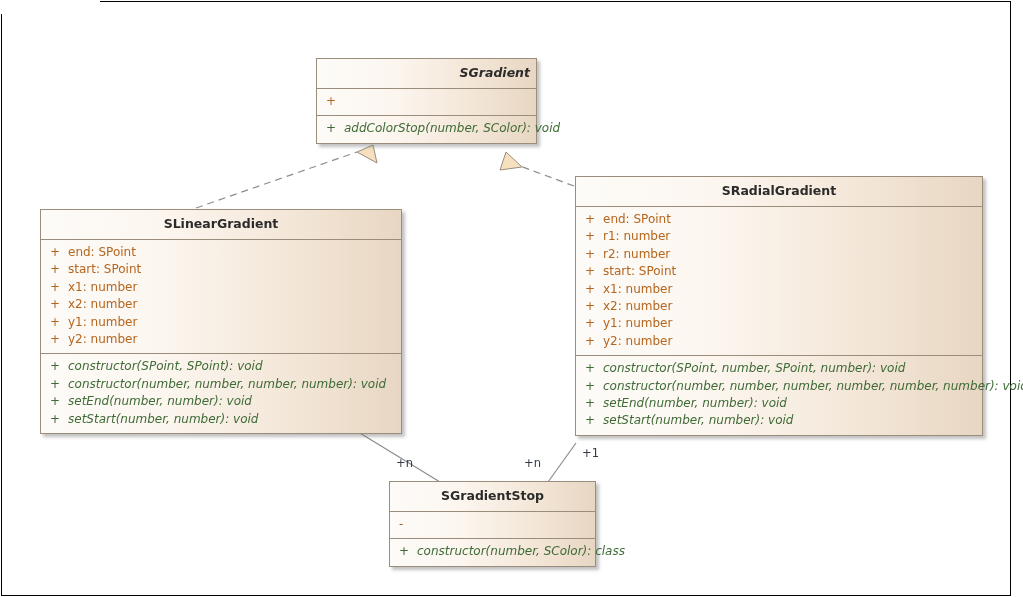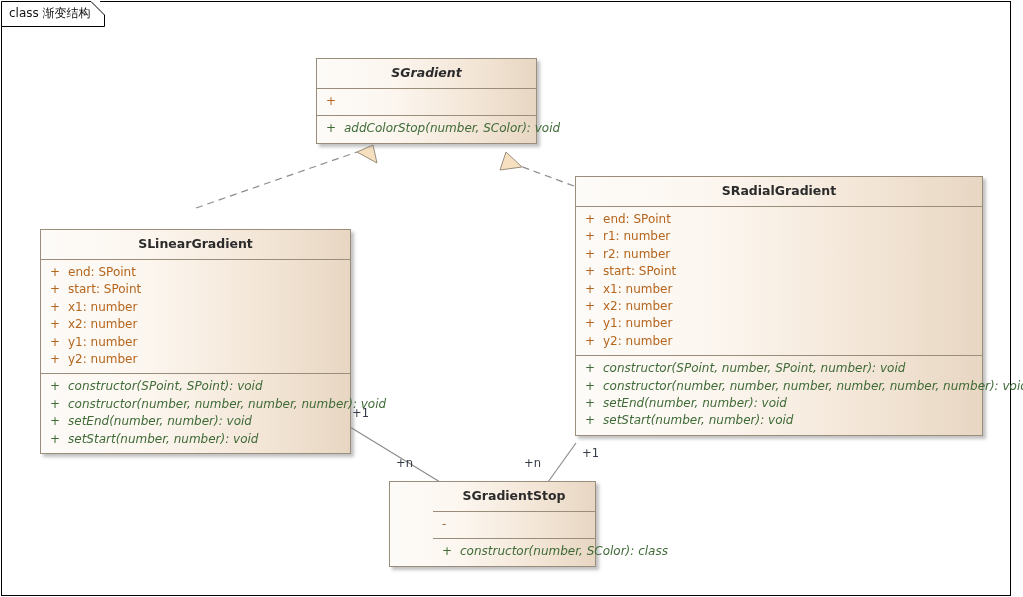--- a/index.html
+++ b/index.html
@@ -56,21 +56,21 @@
   .uml-class .cls-title {
     text-align: center;
     font-weight: bold;
     font-size: 12.5px;
     color: #2b2b2b;
     border-bottom: 1px solid #9a8d7c;
     padding: 7px 6px 8px 6px;
     line-height: 14px;
     white-space: nowrap;
   }
-  .uml-class.abstract .cls-title { font-style: italic; }
+  .uml-class.abstract .cls-title { font-style: italic; text-align: right; }
 
   .cls-section {
     border-bottom: 1px solid #9a8d7c;
     padding: 4px 0 5px 0;
   }
   .cls-section:last-child { border-bottom: none; }
 
   .member {
     display: flex;
     align-items: baseline;
@@ -115,26 +115,20 @@
 </head>
 <body>
 
 <div id="canvas">
 
   <div class="frame-left"></div>
   <div class="frame-right"></div>
   <div class="frame-bottom"></div>
   <div class="frame-top-right"></div>
 
-  <div class="diagram-tab">
-    <svg class="tab-shape" viewBox="0 0 104 26">
-      <path d="M0.5,0.5 H90 L103.5,14 V25.5 H0.5 Z" fill="#ffffff" stroke="#000000" stroke-width="1"></path>
-    </svg>
-    <div class="tab-label">class 渐变结构</div>
-  </div>
 
   <svg class="conn-svg">
 
     <g>
       <path d="M196,208 L282,178 L357,152" fill="none" stroke="#8c8c8c" stroke-width="1.2" stroke-dasharray="7,5"></path>
       <polygon points="357,152 373,145 377,163" fill="#f6e0c0" stroke="#9a8d7c" stroke-width="1"></polygon>
     </g>
 
     <g>
       <path d="M574,186 L520,166" fill="none" stroke="#8c8c8c" stroke-width="1.2" stroke-dasharray="7,5"></path>
@@ -163,21 +157,21 @@
       </div>
     </div>
     <div class="cls-section ops">
       <div class="member">
         <span class="vis">+</span>
         <span class="sig">addColorStop(number, SColor): void</span>
       </div>
     </div>
   </div>
 
-  <div class="uml-class" style="left:40px; top:209px; width:311px;margin-top:20px;">
+  <div class="uml-class" style="left:40px; top:209px; width:362px;">
     <div class="cls-title">SLinearGradient</div>
     <div class="cls-section attrs">
       <div class="member">
         <span class="vis">+</span>
         <span class="sig">end: SPoint</span>
       </div>
       <div class="member">
         <span class="vis">+</span>
         <span class="sig">start: SPoint</span>
       </div>
@@ -267,21 +261,21 @@
         <span class="vis">+</span>
         <span class="sig">setEnd(number, number): void</span>
       </div>
       <div class="member">
         <span class="vis">+</span>
         <span class="sig">setStart(number, number): void</span>
       </div>
     </div>
   </div>
 
-  <div class="uml-class" style="left:389px; top:481px; width:207px;padding-left:43px;">
+  <div class="uml-class" style="left:389px; top:481px; width:207px;">
     <div class="cls-title">SGradientStop</div>
     <div class="cls-section attrs">
       <div class="member private">
         <span class="vis">-</span>
       </div>
     </div>
     <div class="cls-section ops">
       <div class="member">
         <span class="vis">+</span>
         <span class="sig">constructor(number, SColor): class</span>

